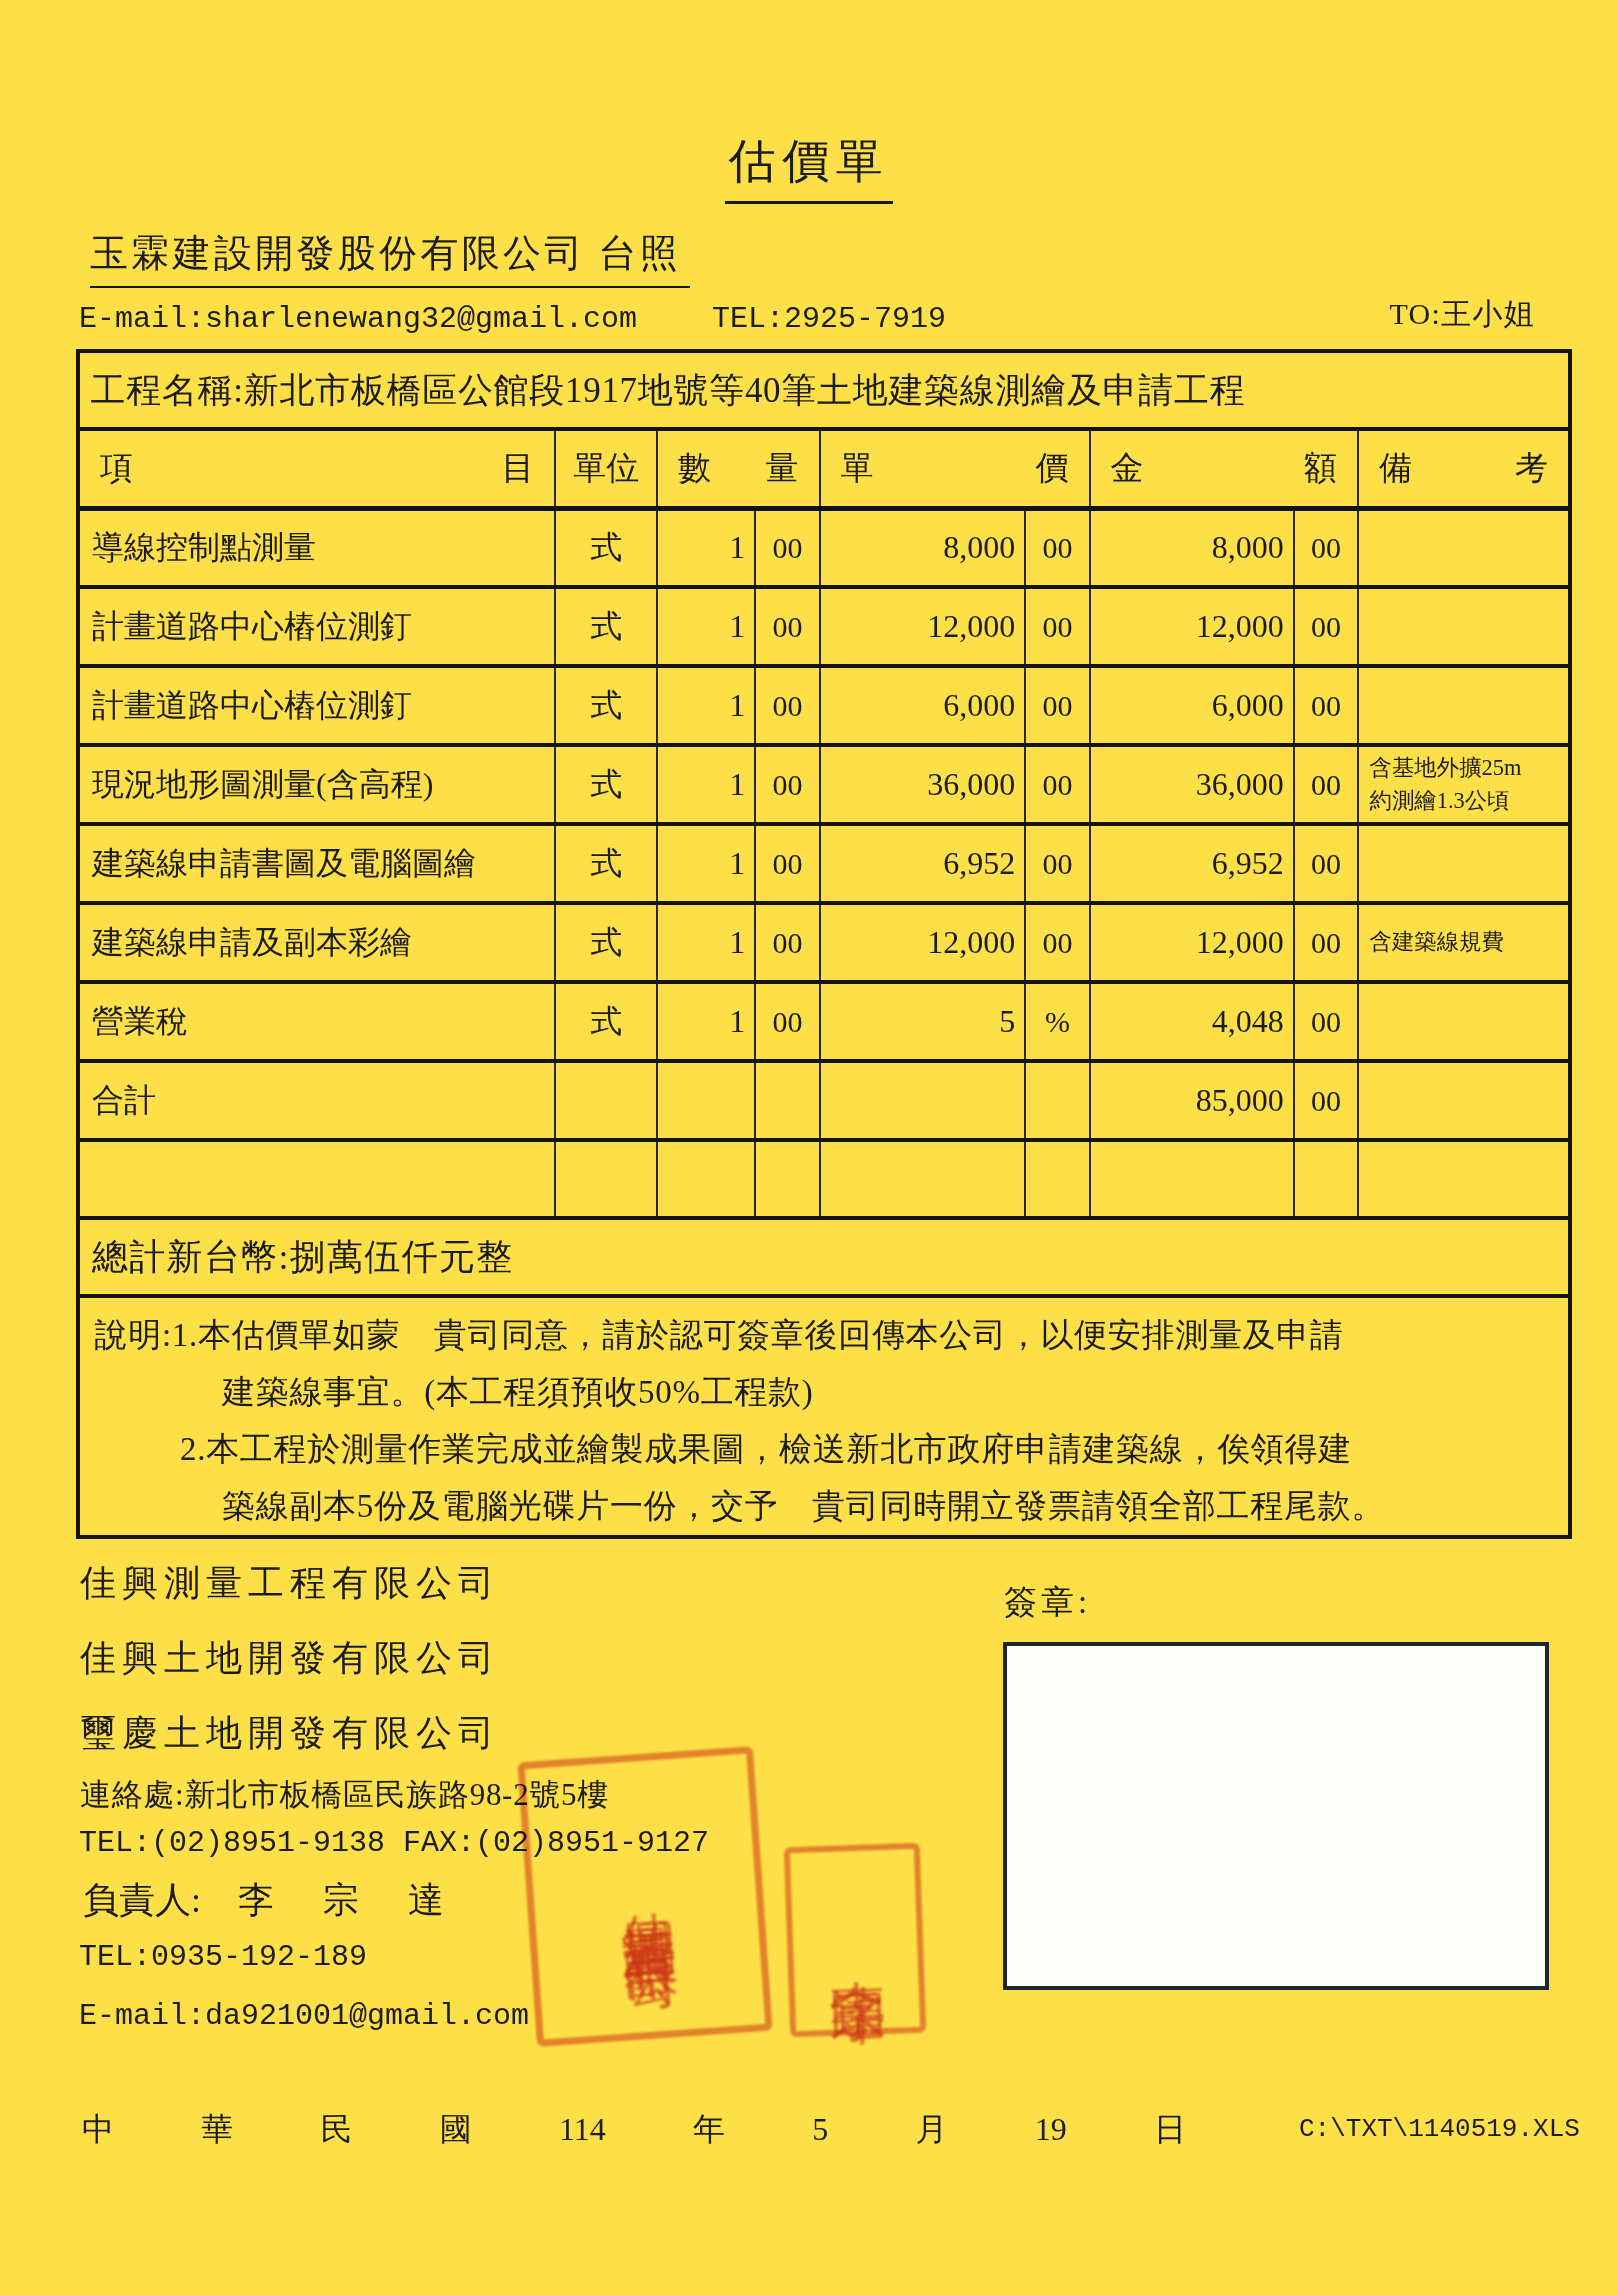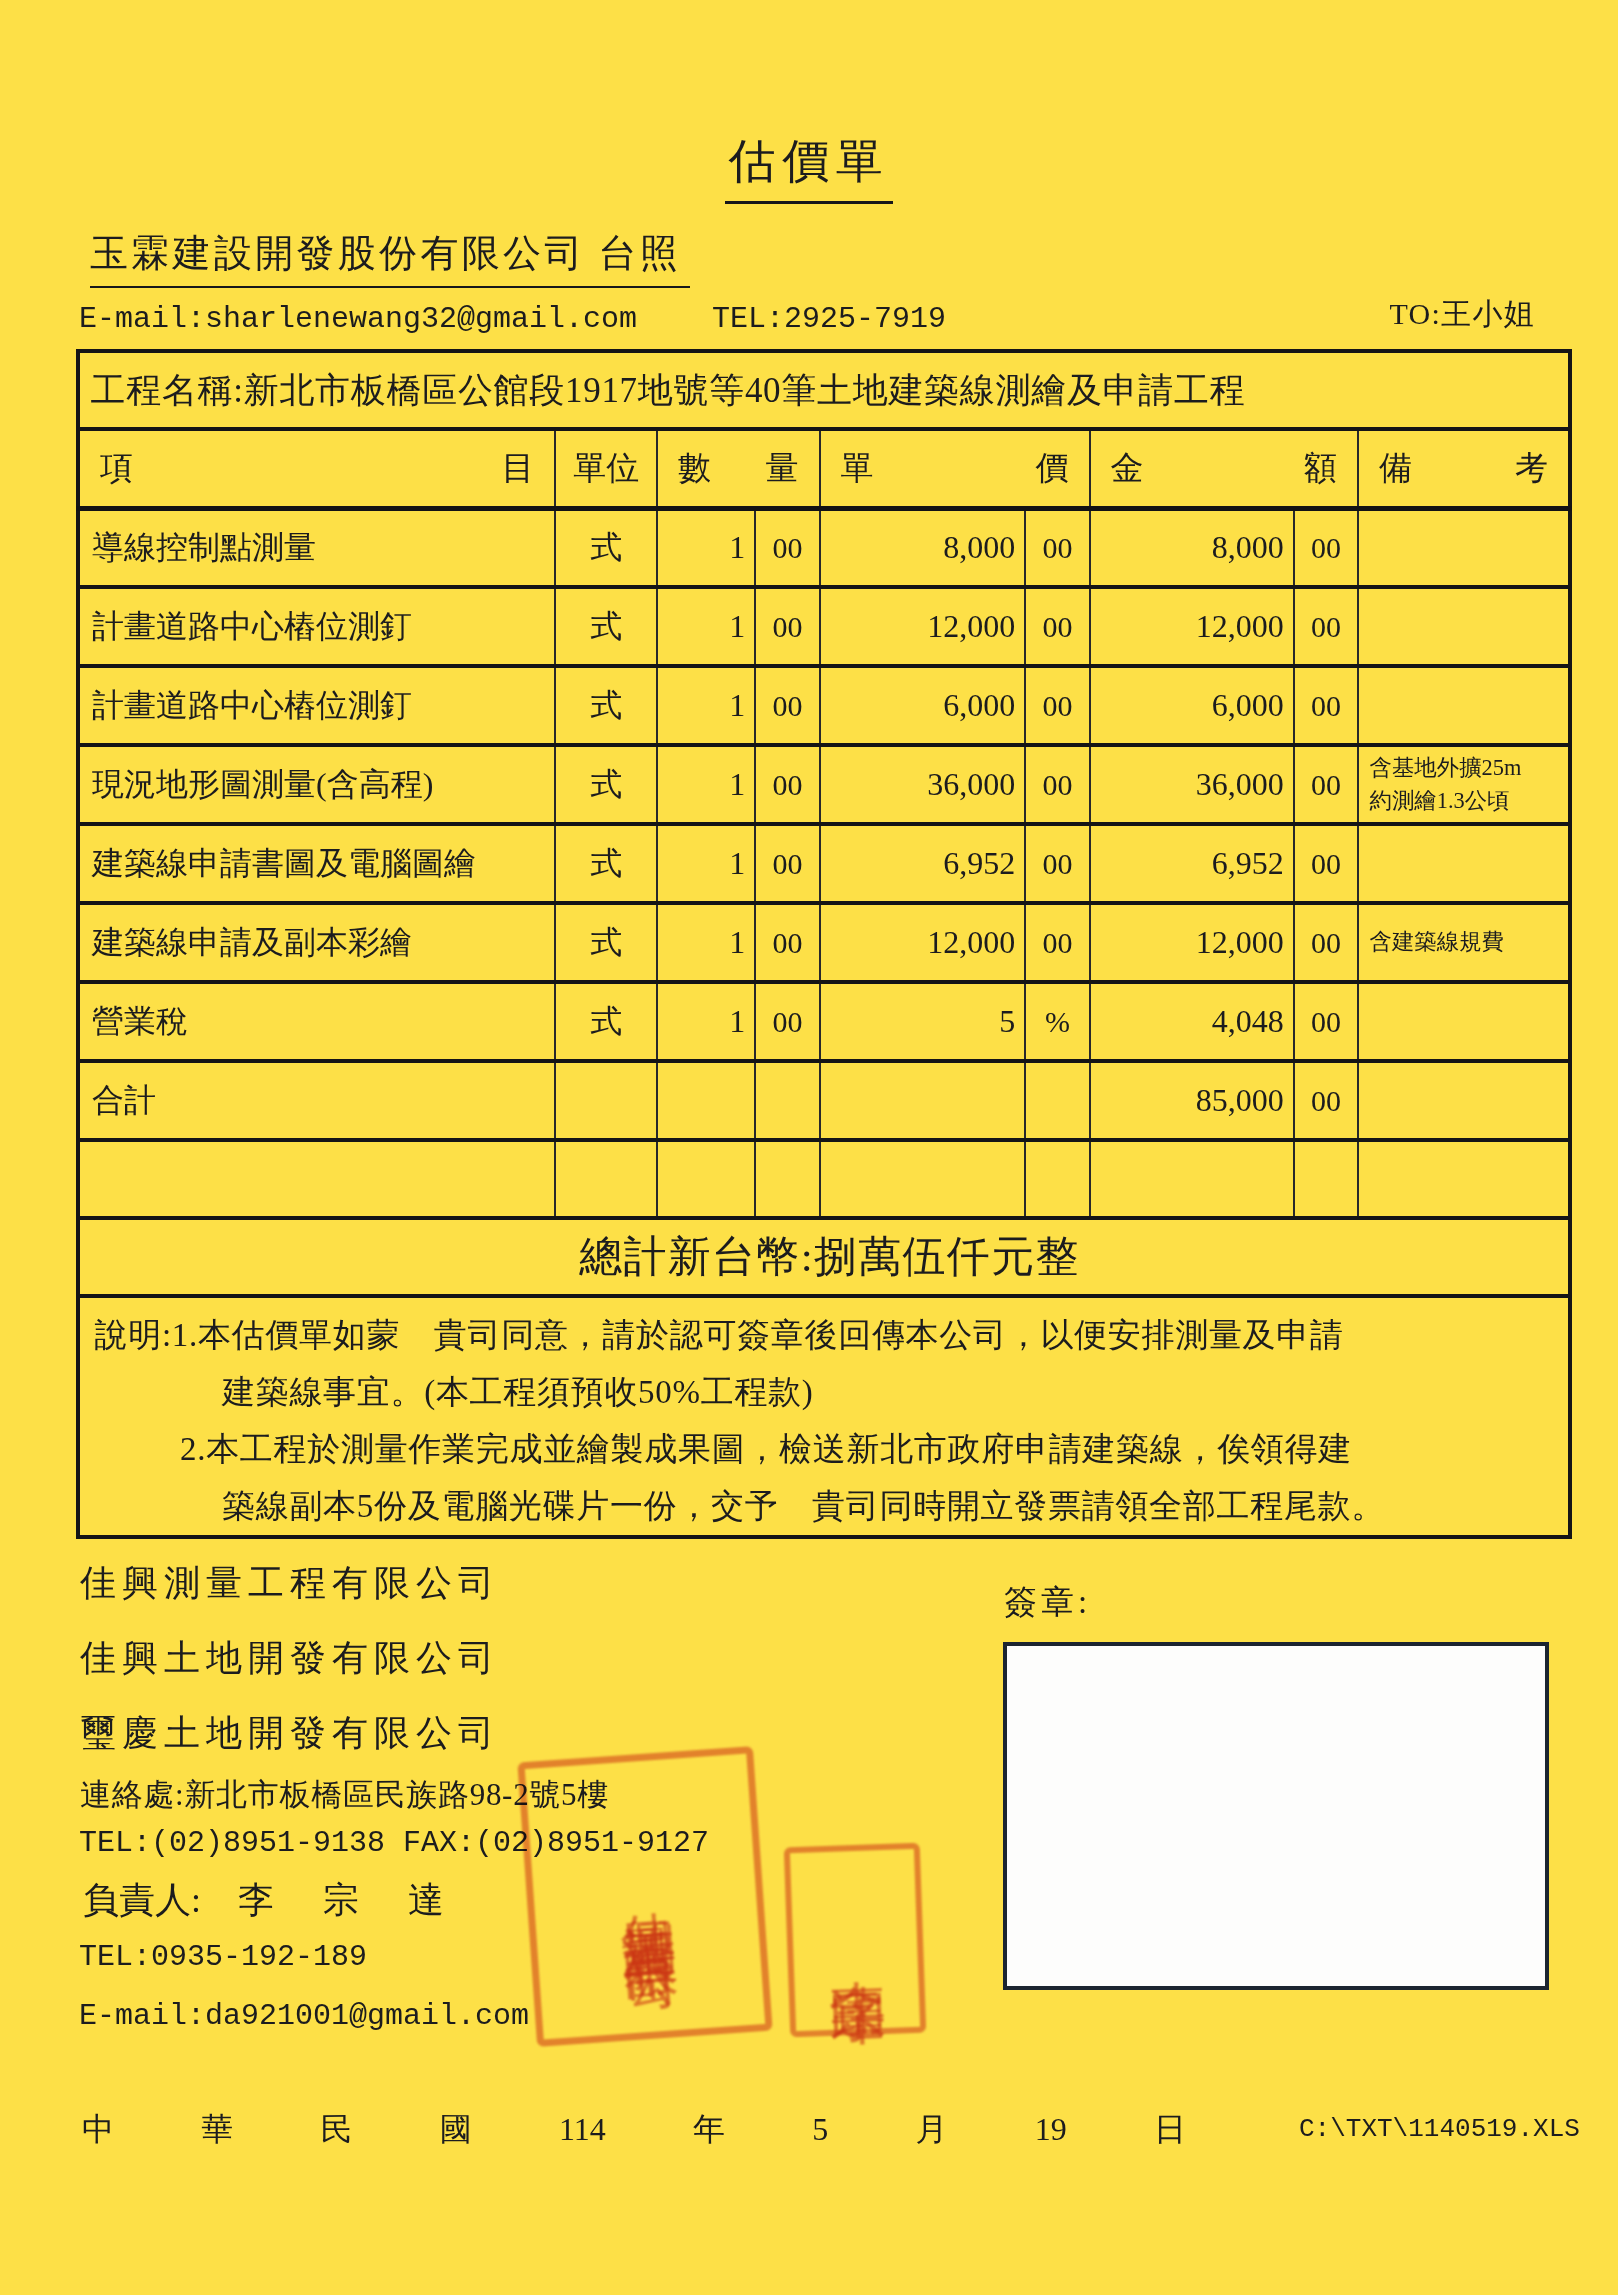--- a/index.html
+++ b/index.html
@@ -43,21 +43,21 @@
   tr.head td{
     font-size:33px;padding:0 20px;border-bottom:5.3px solid #121214;
     text-align:justify;text-align-last:justify;
   }
   tr.head td.c{text-align:right;text-align-last:center;padding:0 5.3px;}
   tr.t-row{height:79px;}
   tr.t-row td{border-top:4.6px solid #141416;}
   tr.empty-row{height:78px;}
   tr.empty-row td{border-top:4.6px solid #141416;}
   tr.grand{height:78px;}
-  tr.grand td{border-top:4.6px solid #141416;font-size:43px;padding-left:12px;letter-spacing:1.3px;text-align:center;}
+  tr.grand td{border-top:4.6px solid #141416;font-size:36px;padding-left:12px;letter-spacing:1.3px;}
   td.item{text-align:left;padding-left:12px;font-size:32px;}
   td.c{text-align:center;font-size:32px;}
   td.num{text-align:right;padding-right:9.2px;font-size:32px;}
   td.dec{text-align:center;font-size:30px;}
   td.remark{
     font-size:22.4px;line-height:1.45;padding:2.6px 6.6px 2.6px 10.5px;
     white-space:pre-line;text-align:left;
   }
 
   

